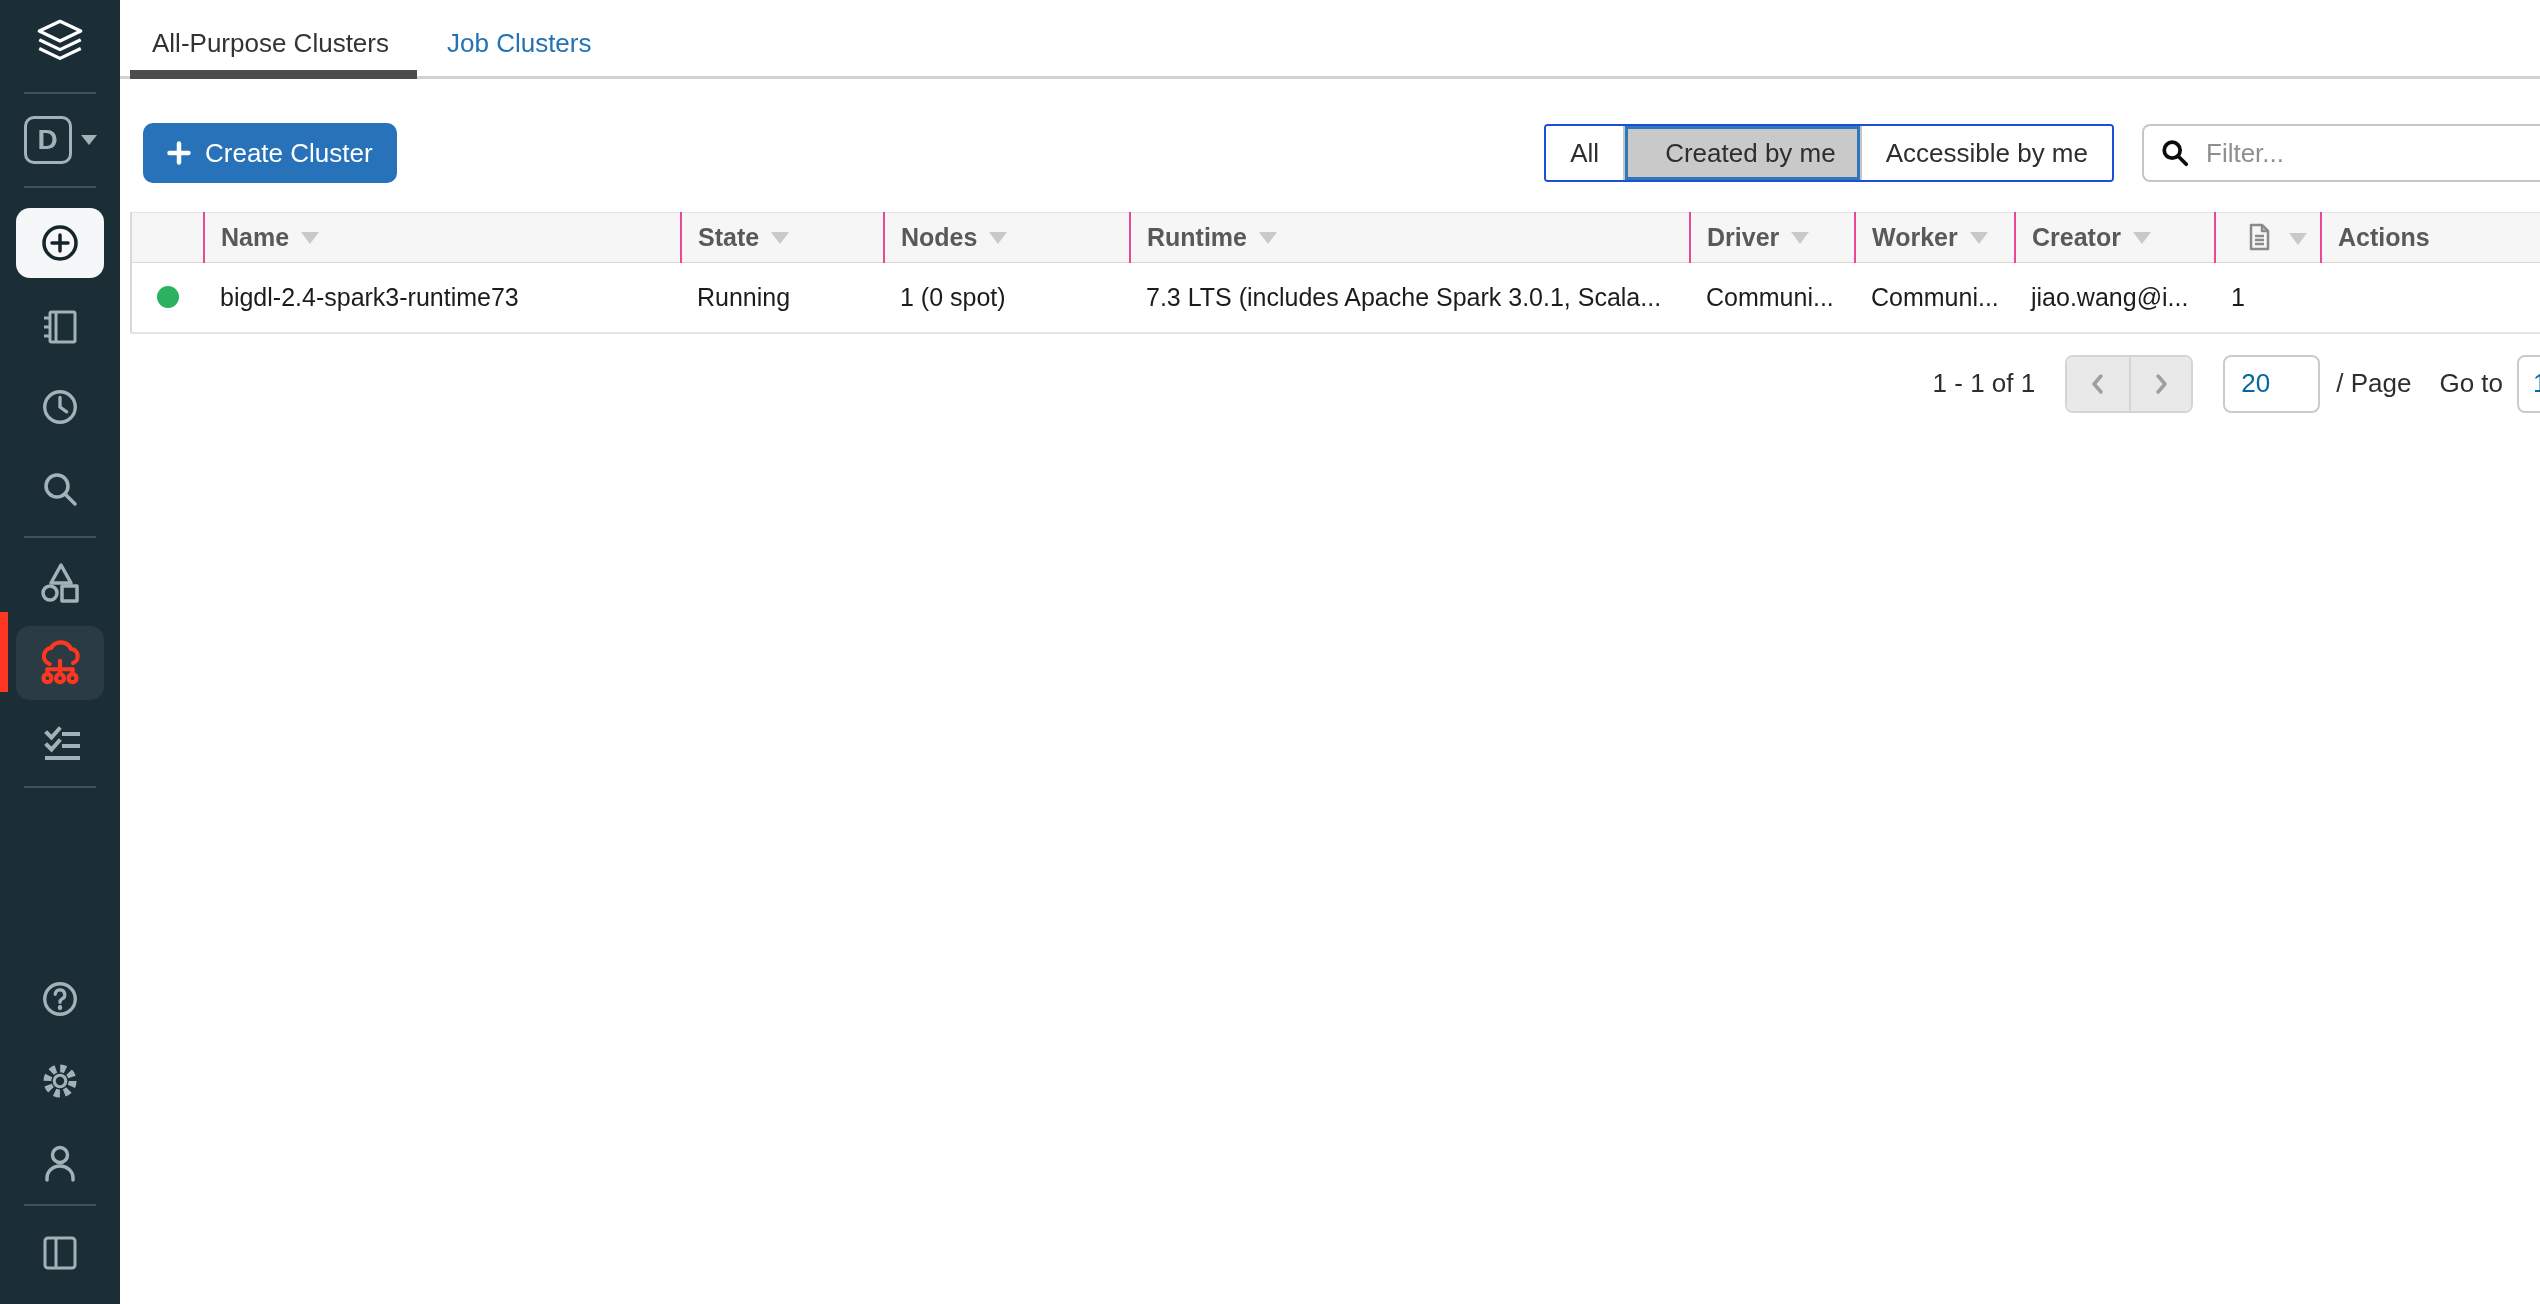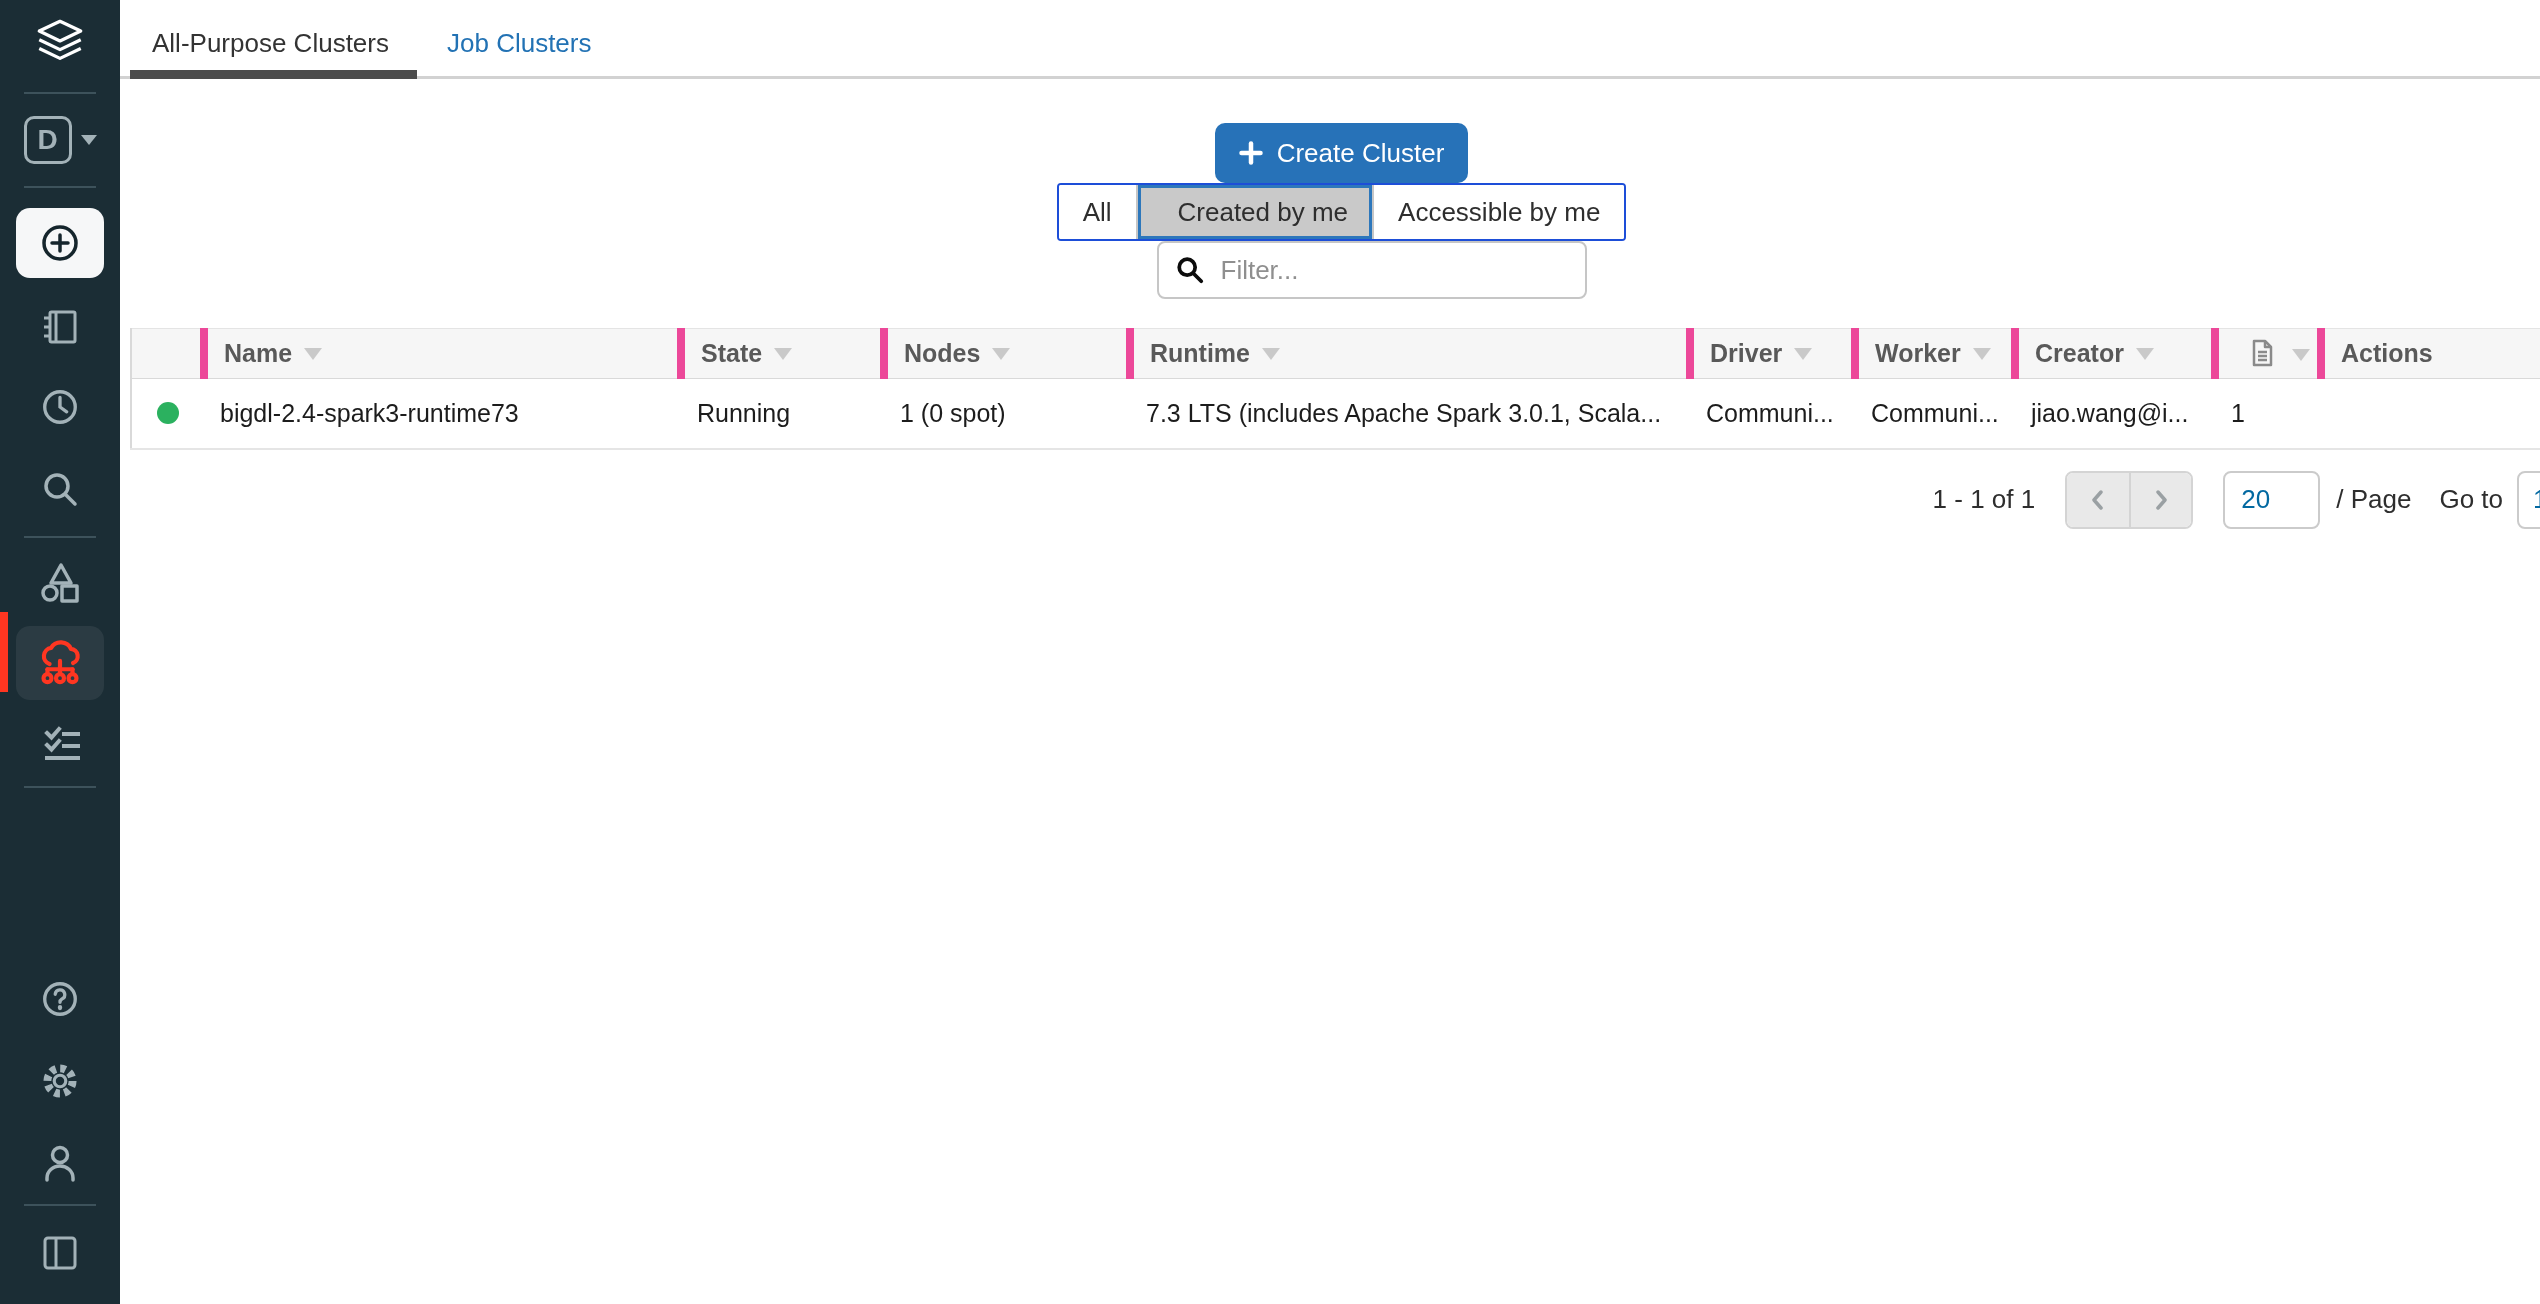--- a/index.html
+++ b/index.html
@@ -78,21 +78,21 @@
   .tab.active { color: #333333; }
   .tab.link { color: #2272b4; }
 
   .tabs-rule { position: relative; margin-top: 17px; height: 3px; background: #d2d2d2; }
   .tabs-rule .active-underline {
     position: absolute; left: 10px; top: -6px; width: 287px; height: 9px;
     background: #4c4c4c;
   }
 
   
-  .toolbar { display: flex; align-items: center; margin: 44px 0 0 23px; flex-direction: column; }
+  .toolbar { display: flex; align-items: center; margin: 44px 0 0 23px; }
   .create-btn {
     height: 60px; padding: 0 24px; border: none; border-radius: 10px;
     background: #2772b8; color: #ffffff; font-size: 26px;
     font-family: inherit; display: flex; align-items: center; gap: 14px; cursor: pointer;
   }
   .create-btn svg { display: block; }
   .toolbar-spacer { flex: 1; }
 
   .segmented {
     display: flex; height: 58px; background: #ffffff;
@@ -123,21 +123,21 @@
   .clusters-table {
     margin: 29px 0 0 10px; width: calc(100% - 10px);
     border-collapse: collapse; table-layout: fixed;
     border-left: 2px solid #d9d9d9;
   }
   .clusters-table th {
     height: 50px; background: #f6f6f6; text-align: left;
     font-size: 25px; font-weight: bold; color: #595959;
     padding: 0 0 0 16px; white-space: nowrap;
     border-top: 1px solid #e4e4e4; border-bottom: 1px solid #d9d9d9;
-    border-right: 8px solid #ec4899; cursor: pointer;
+    border-right: 2px solid #ec4899; cursor: pointer;
   }
   .clusters-table th:first-child { padding-left: 0; }
   .clusters-table th:last-child { border-right: none; }
   .sort-caret {
     display: inline-block; width: 0; height: 0; margin-left: 12px;
     border-left: 9px solid transparent; border-right: 9px solid transparent;
     border-top: 12px solid #c9c9c9; vertical-align: 2px;
   }
   .clusters-table td {
     height: 70px; font-size: 25px; color: #1c1c1c;

